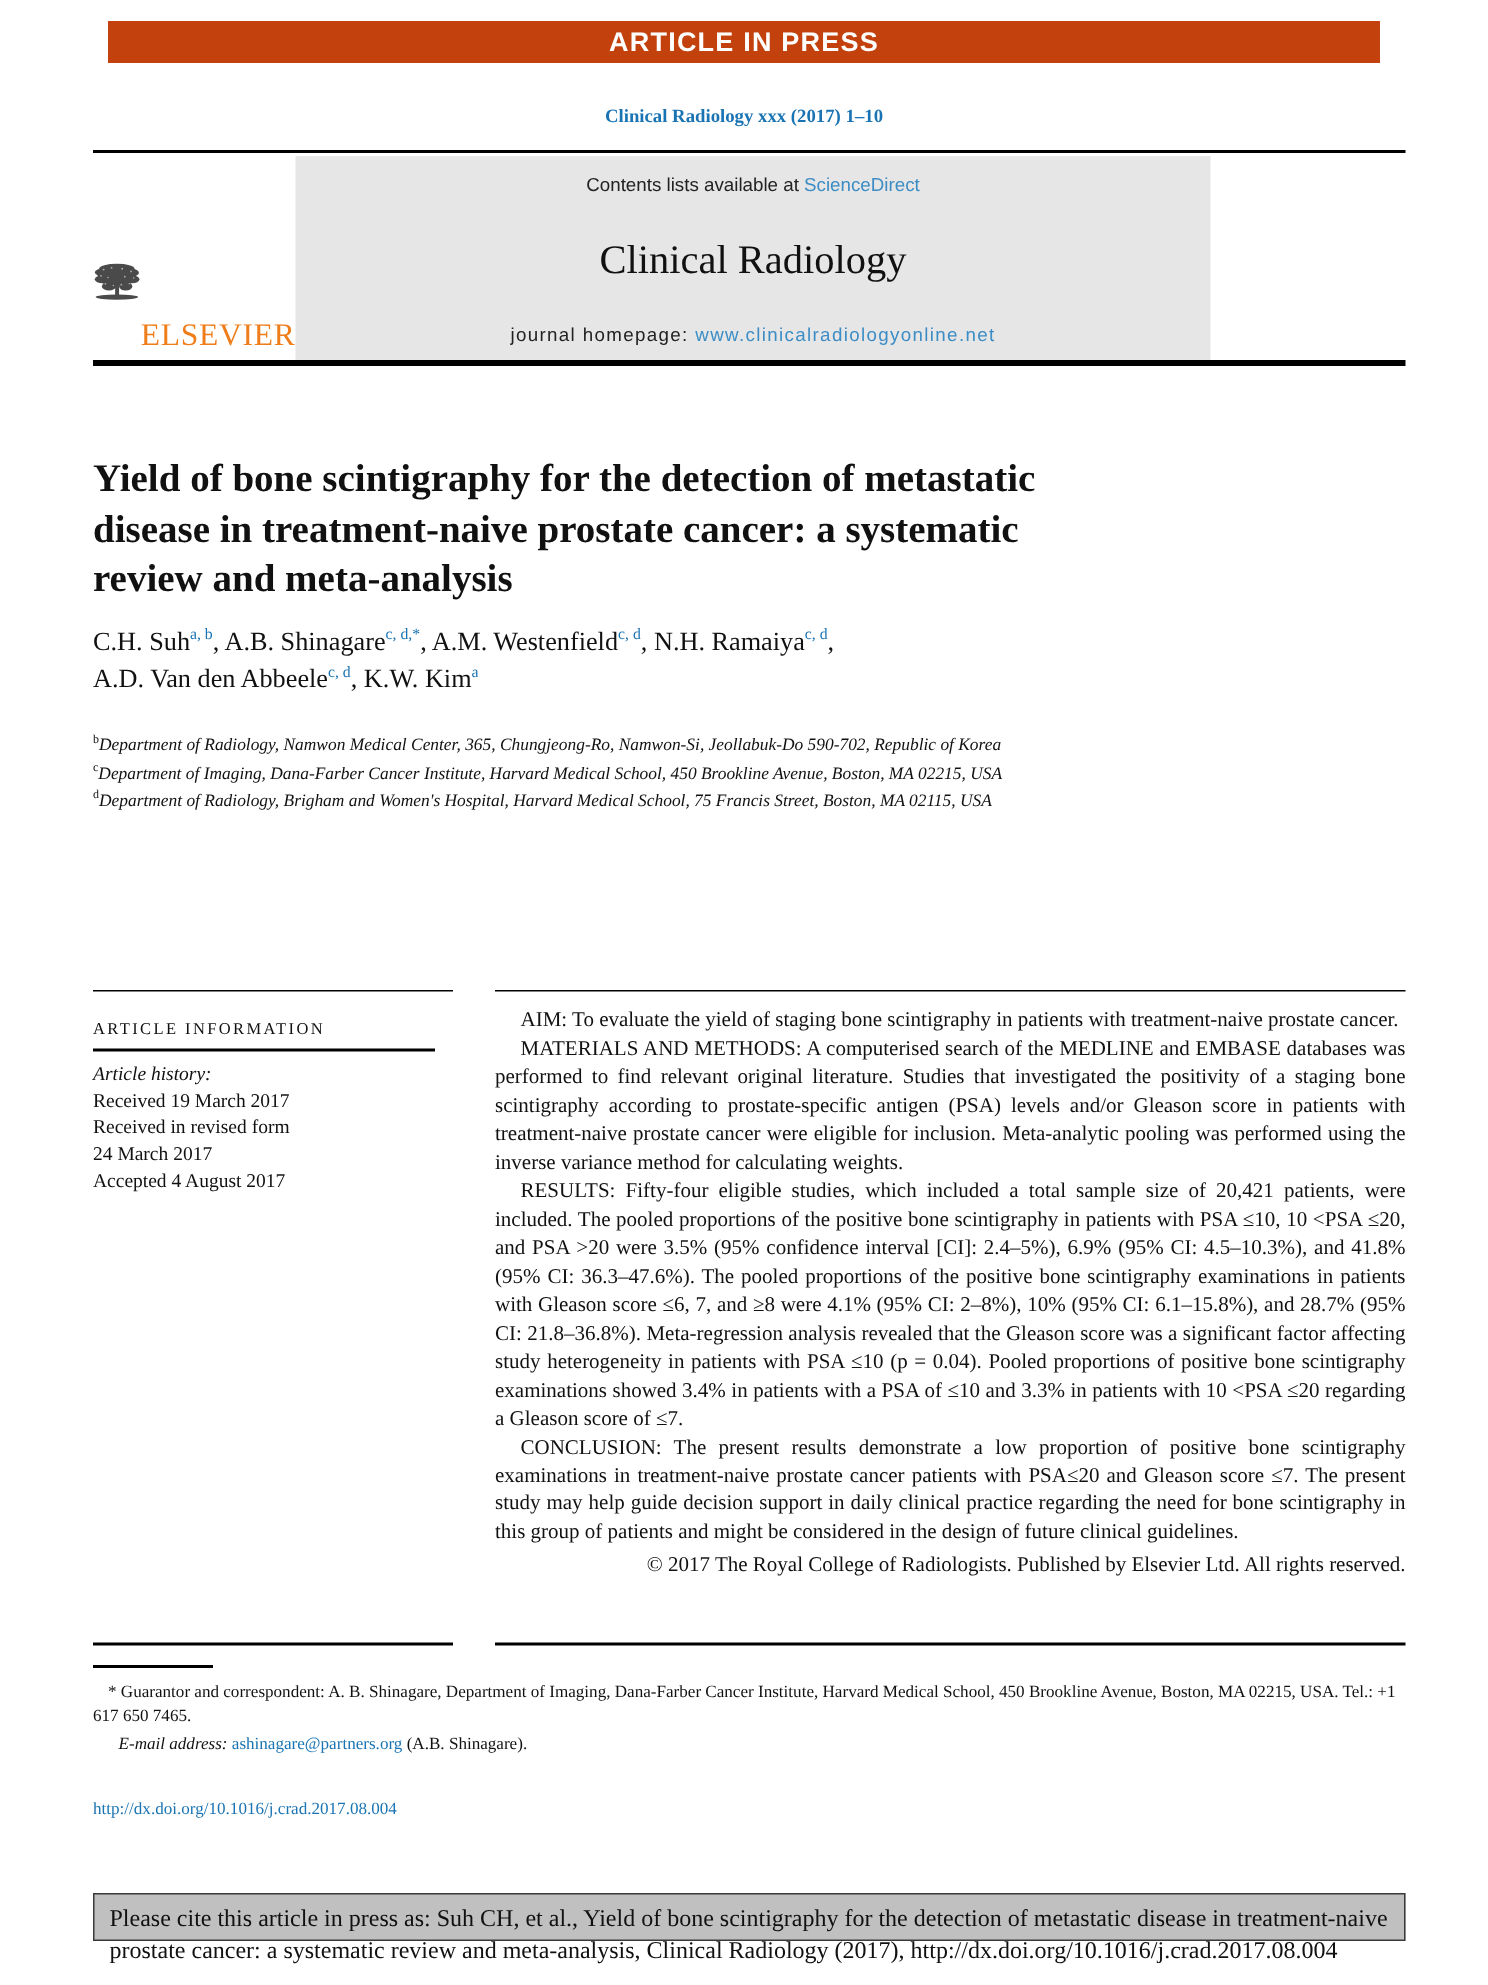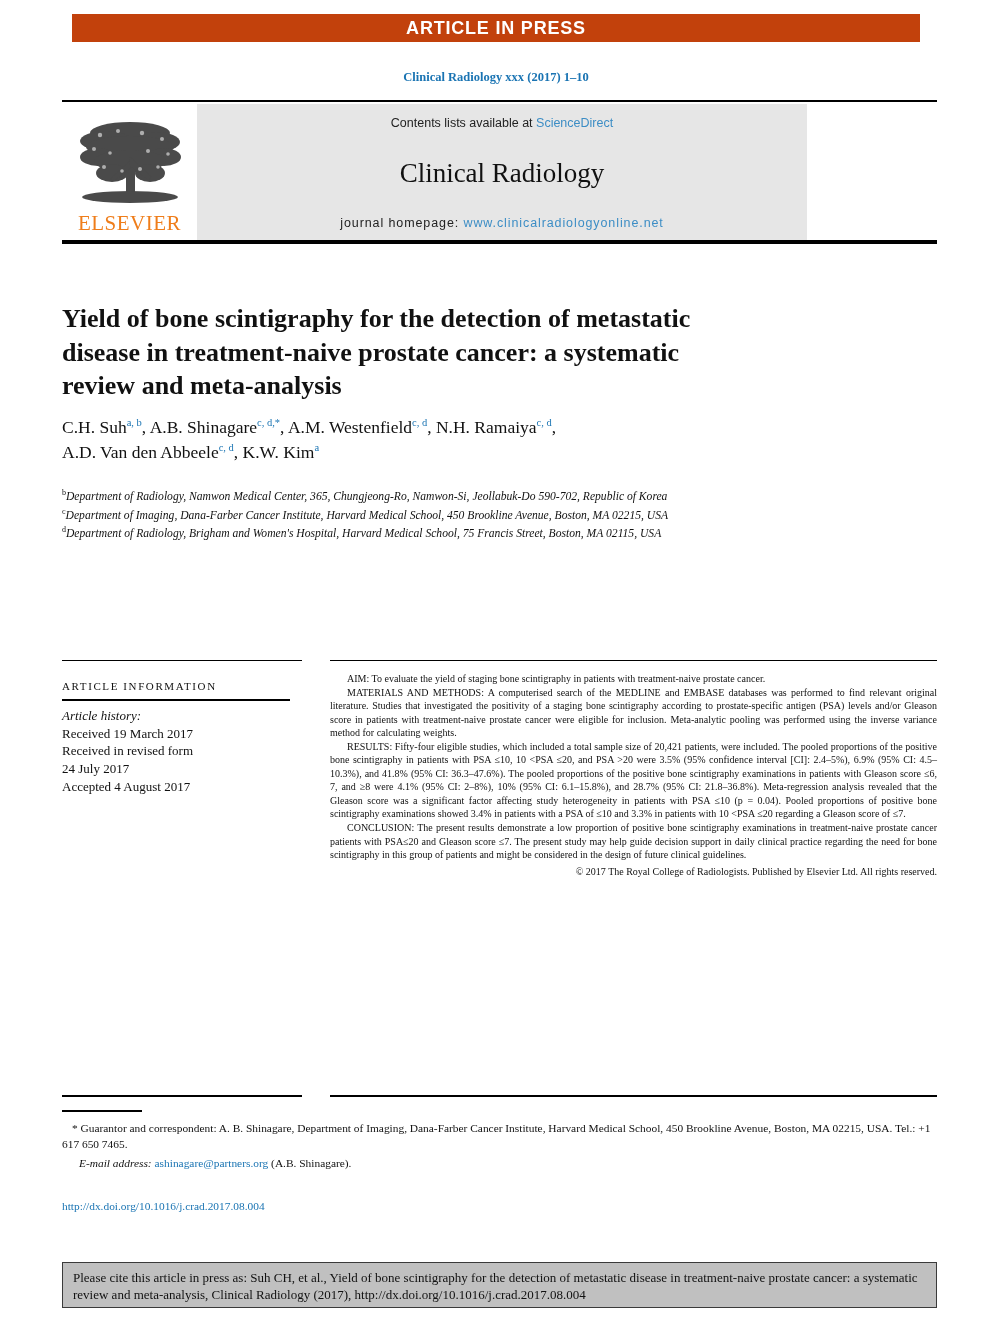--- a/index.html
+++ b/index.html
@@ -74,22 +74,22 @@
     background: #000;
   }
   .elsevier-box {
     position: absolute;
     left: 0;
     top: 4px;
     width: 135px;
     height: 136px;
     background: #ffffff;
     display: flex;
-    flex-direction: column;
-    align-items: center;
+    flex-direction: row;
+    align-items: flex-end;
     justify-content: flex-end;
     padding-bottom: 4px;
     box-sizing: border-box;
   }
   .elsevier-tree {
     width: 108px;
     height: 92px;
     margin-bottom: 2px;
   }
   .elsevier-word {
@@ -340,21 +340,21 @@
     color: #111;
   }
 
   
   .abstract {
     position: absolute;
     left: 330px;
     top: 672px;
     width: 607px;
     font-family: "Liberation Serif", serif;
-    font-size: 10px;
+    font-size: 14px;
     line-height: 1.355;
     text-align: justify;
     color: #111;
   }
   .abstract p {
     margin: 0;
     text-indent: 17px;
   }
   .abstract p.copyright {
     text-indent: 0;
@@ -420,27 +420,27 @@
     font-weight: bold;
     font-size: 11.2px;
   }
 
   
   .cite-box {
     position: absolute;
     left: 62px;
     top: 1262px;
     width: 875px;
-    height: 46px;
+    height: 32px;
     background: #c0c0c0;
     border: 1px solid #3a3a3a;
     box-sizing: border-box;
     padding: 6px 10px;
     font-family: "Liberation Serif", serif;
-    font-size: 13px;
+    font-size: 16px;
     line-height: 1.34;
     color: #111;
   }
 </style>
 </head>
 <body>
 
 <div class="aip-banner">
   <span>ARTICLE IN PRESS</span>
 </div>
@@ -514,21 +514,21 @@
 
 <div class="rule-abs-top-left"></div>
 <div class="rule-abs-top-right"></div>
 
 <div class="article-info">
   <div class="ai-heading">ARTICLE INFORMATION</div>
   <div class="ai-rule"></div>
   <div class="ai-label">Article history:</div>
   <div class="ai-line">Received 19 March 2017</div>
   <div class="ai-line">Received in revised form</div>
-  <div class="ai-line">24 July 2017</div>
+  <div class="ai-line">24 March 2017</div>
   <div class="ai-line">Accepted 4 August 2017</div>
 </div>
 
 <div class="abstract">
   <p>AIM: To evaluate the yield of staging bone scintigraphy in patients with treatment-naive prostate cancer.</p>
   <p>MATERIALS AND METHODS: A computerised search of the MEDLINE and EMBASE databases was performed to find relevant original literature. Studies that investigated the positivity of a staging bone scintigraphy according to prostate-specific antigen (PSA) levels and/or Gleason score in patients with treatment-naive prostate cancer were eligible for inclusion. Meta-analytic pooling was performed using the inverse variance method for calculating weights.</p>
   <p>RESULTS: Fifty-four eligible studies, which included a total sample size of 20,421 patients, were included. The pooled proportions of the positive bone scintigraphy in patients with PSA ≤10, 10 &lt;PSA ≤20, and PSA &gt;20 were 3.5% (95% confidence interval [CI]: 2.4–5%), 6.9% (95% CI: 4.5–10.3%), and 41.8% (95% CI: 36.3–47.6%). The pooled proportions of the positive bone scintigraphy examinations in patients with Gleason score ≤6, 7, and ≥8 were 4.1% (95% CI: 2–8%), 10% (95% CI: 6.1–15.8%), and 28.7% (95% CI: 21.8–36.8%). Meta-regression analysis revealed that the Gleason score was a significant factor affecting study heterogeneity in patients with PSA ≤10 (p = 0.04). Pooled proportions of positive bone scintigraphy examinations showed 3.4% in patients with a PSA of ≤10 and 3.3% in patients with 10 &lt;PSA ≤20 regarding a Gleason score of ≤7.</p>
   <p>CONCLUSION: The present results demonstrate a low proportion of positive bone scintigraphy examinations in treatment-naive prostate cancer patients with PSA≤20 and Gleason score ≤7. The present study may help guide decision support in daily clinical practice regarding the need for bone scintigraphy in this group of patients and might be considered in the design of future clinical guidelines.</p>
   <p class="copyright">© 2017 The Royal College of Radiologists. Published by Elsevier Ltd. All rights reserved.</p>
 </div>

